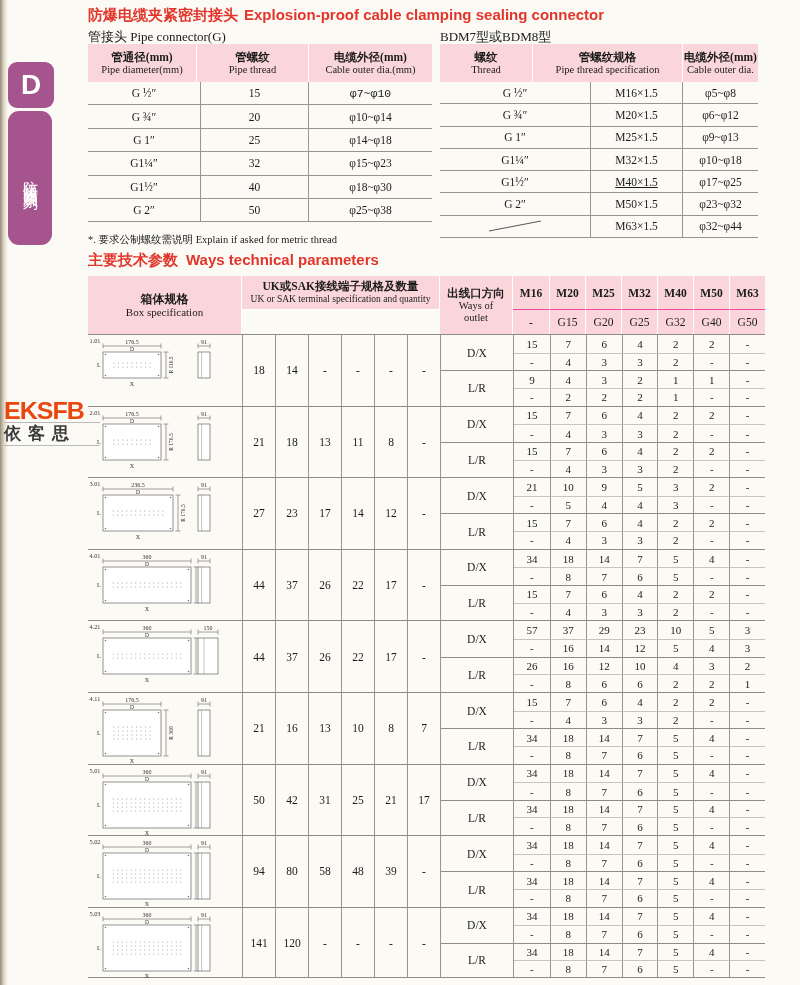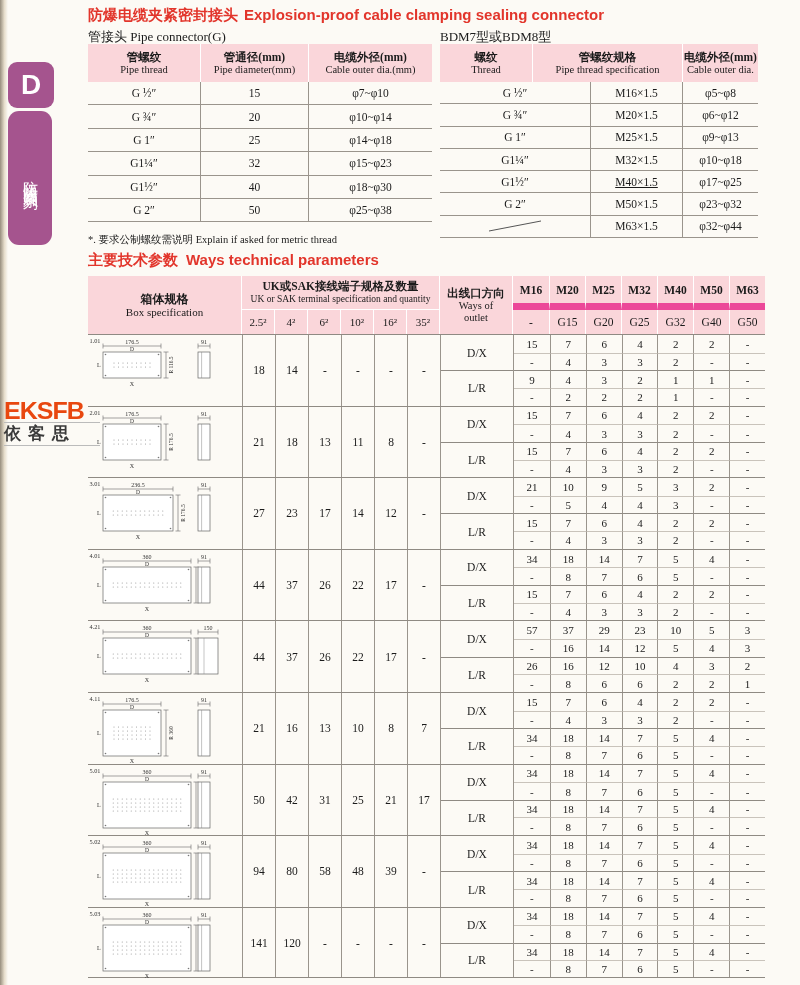--- a/index.html
+++ b/index.html
@@ -55,21 +55,21 @@
         display:flex;flex-direction:column;align-items:center;justify-content:center;text-align:center;}
   .mh-term-title .hen{font-size:9.5px;}
   .mh-sizes{display:flex;height:24px;}
   .mh-size{width:33px;background:#FAD6DA;border-right:1px solid #fff;display:flex;align-items:center;
         justify-content:center;font-size:11px;}
   .mh-ways{width:73px;background:#FAD6DA;border-right:1px solid #fff;display:flex;flex-direction:column;
         align-items:center;justify-content:center;text-align:center;}
   .mh-m{width:252px;display:flex;}
   .mh-mcol{width:36px;}
   .mh-mcol + .mh-mcol .m-top,.mh-mcol + .mh-mcol .m-bot{border-left:1px solid #fff;}
-  .m-top{height:34px;background:#FAD6DA;border-bottom:7px solid #ec4899;display:flex;align-items:center;
+  .m-top{height:34px;background:#FAD6DA;border-bottom:1px solid #ec4899;display:flex;align-items:center;
         justify-content:center;font-size:11.5px;font-weight:bold;}
   .m-bot{height:24px;background:#FAD6DA;display:flex;align-items:center;justify-content:center;font-size:11.5px;}
   .mbody .mrow{display:flex;height:71.6px;border-top:1px solid #8f8a83;box-sizing:border-box;}
   .mbody .mrow:last-child{border-bottom:1.5px solid #8f8a83;}
   .mrow div{box-sizing:border-box;}
   .mc-box{width:154px;position:relative;}
   .mc-term{width:33px;border-left:1px solid #9a948c;display:flex;align-items:center;justify-content:center;
         font-size:11.5px;}
   .mc-ways{width:73px;border-left:1px solid #9a948c;display:flex;flex-direction:column;}
   .mc-ways .half{height:50%;display:flex;align-items:center;justify-content:center;font-size:11.5px;}
@@ -103,38 +103,38 @@
       <span class="cn">防爆电缆夹紧密封接头</span><span class="en">Explosion-proof cable clamping sealing connector</span>
     </div>
     <div class="sub-left">
       <span>管接头</span>
       <span>Pipe connector(G)</span>
     </div>
     <div class="sub-right">BDM7型或BDM8型</div>
 
     <div class="ttable" id="pipe-table" style="left:0;top:40px;width:344px;">
       <div class="thead">
+          <div class="hcell" style="width: 108px;">
+            <div class="hcn">管通径(mm)</div>
+            <div class="hen">Pipe diameter(mm)</div>
+          </div>
           <div class="hcell" style="width: 112px;">
             <div class="hcn">管螺纹</div>
             <div class="hen">Pipe thread</div>
-          </div>
-          <div class="hcell" style="width: 108px;">
-            <div class="hcn">管通径(mm)</div>
-            <div class="hen">Pipe diameter(mm)</div>
           </div>
           <div class="hcell" style="width: 124px;">
             <div class="hcn">电缆外径(mm)</div>
             <div class="hen">Cable outer dia.(mm)</div>
           </div>
         </div>
       <div class="tbody">
           <div class="trow" style="height: 23.4px;">
             <div class="tcell" style="width: 112px;">G ½″</div>
             <div class="tcell" style="width: 108px;">15</div>
-            <div class="tcell" style="width: 124px;">φ7~φ10</div>
+            <div class="tcell" style="width: 124px; font-family: Liberation Mono, monospace;">φ7~φ10</div>
           </div>
           <div class="trow" style="height: 23.4px;">
             <div class="tcell" style="width: 112px;">G ¾″</div>
             <div class="tcell" style="width: 108px;">20</div>
             <div class="tcell" style="width: 124px;">φ10~φ14</div>
           </div>
           <div class="trow" style="height: 23.4px;">
             <div class="tcell" style="width: 112px;">G 1″</div>
             <div class="tcell" style="width: 108px;">25</div>
             <div class="tcell" style="width: 124px;">φ14~φ18</div>
@@ -224,28 +224,20 @@
     <div class="main-table" id="main-table">
       <div class="mhead" id="main-head">
           <div class="mh-box">
             <div class="hcn" style="font-size: 12px;">箱体规格</div>
             <div class="hen" style="font-size: 11px;">Box specification</div>
           </div>
           <div class="mh-term">
             <div class="mh-term-title">
               <div class="hcn">UK或SAK接线端子规格及数量</div>
               <div class="hen">UK or SAK terminal specification and quantity</div>
-            </div>
-            <div class="mh-sizes">
-              <div class="mh-size">2.5²</div>
-              <div class="mh-size">4²</div>
-              <div class="mh-size">6²</div>
-              <div class="mh-size">10²</div>
-              <div class="mh-size">16²</div>
-              <div class="mh-size">35²</div>
             </div>
           </div>
           <div class="mh-ways">
             <div class="hcn">出线口方向</div>
             <div class="hen">Ways of</div>
             <div class="hen">outlet</div>
           </div>
           <div class="mh-m">
             <div class="mh-mcol">
               <div class="m-top">M16</div>

